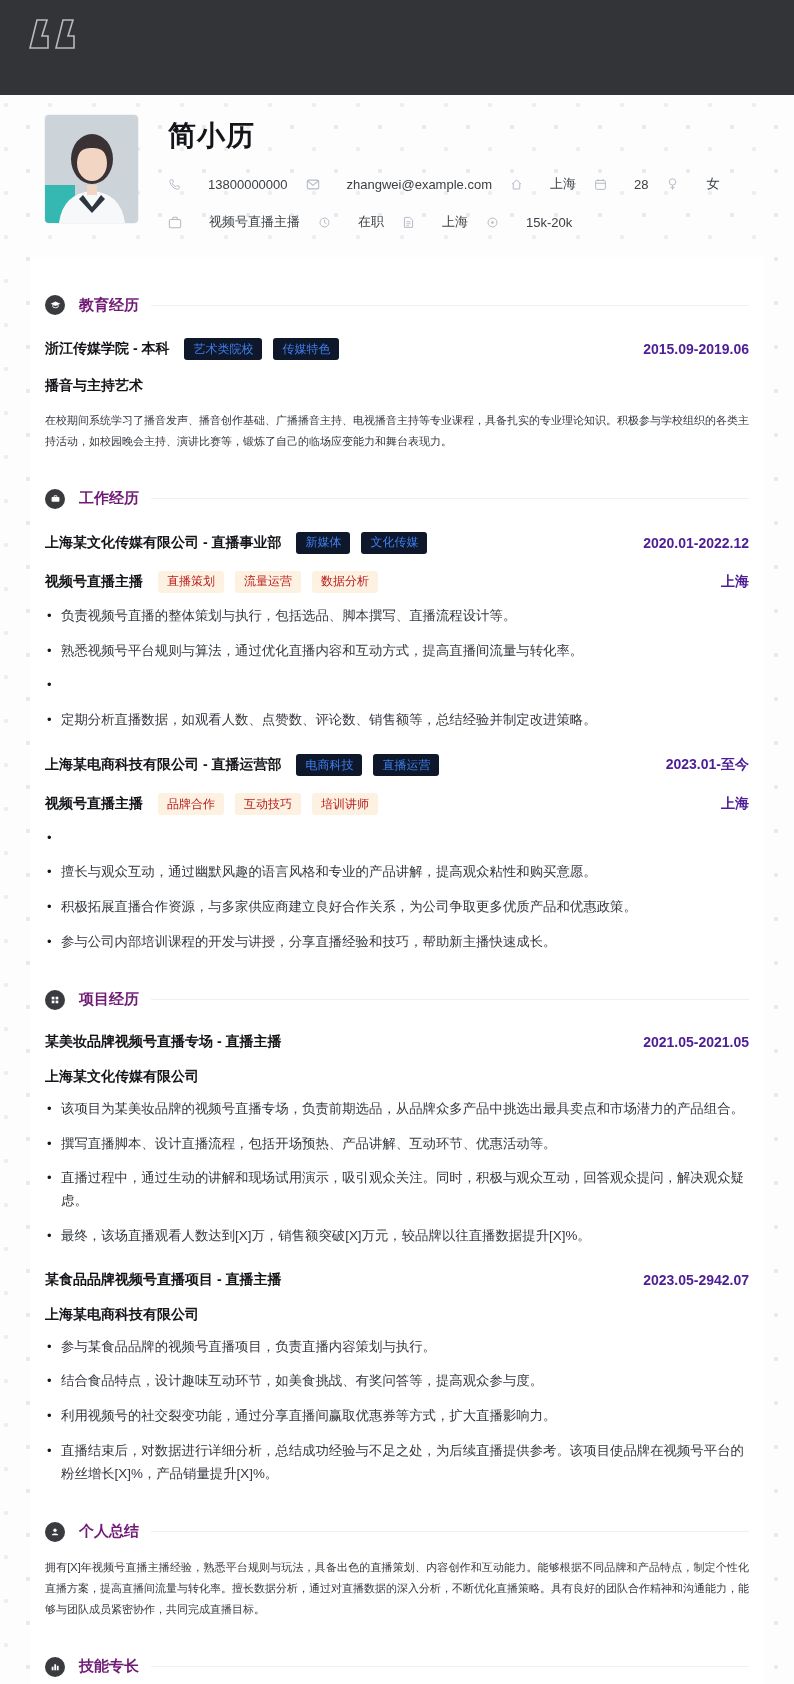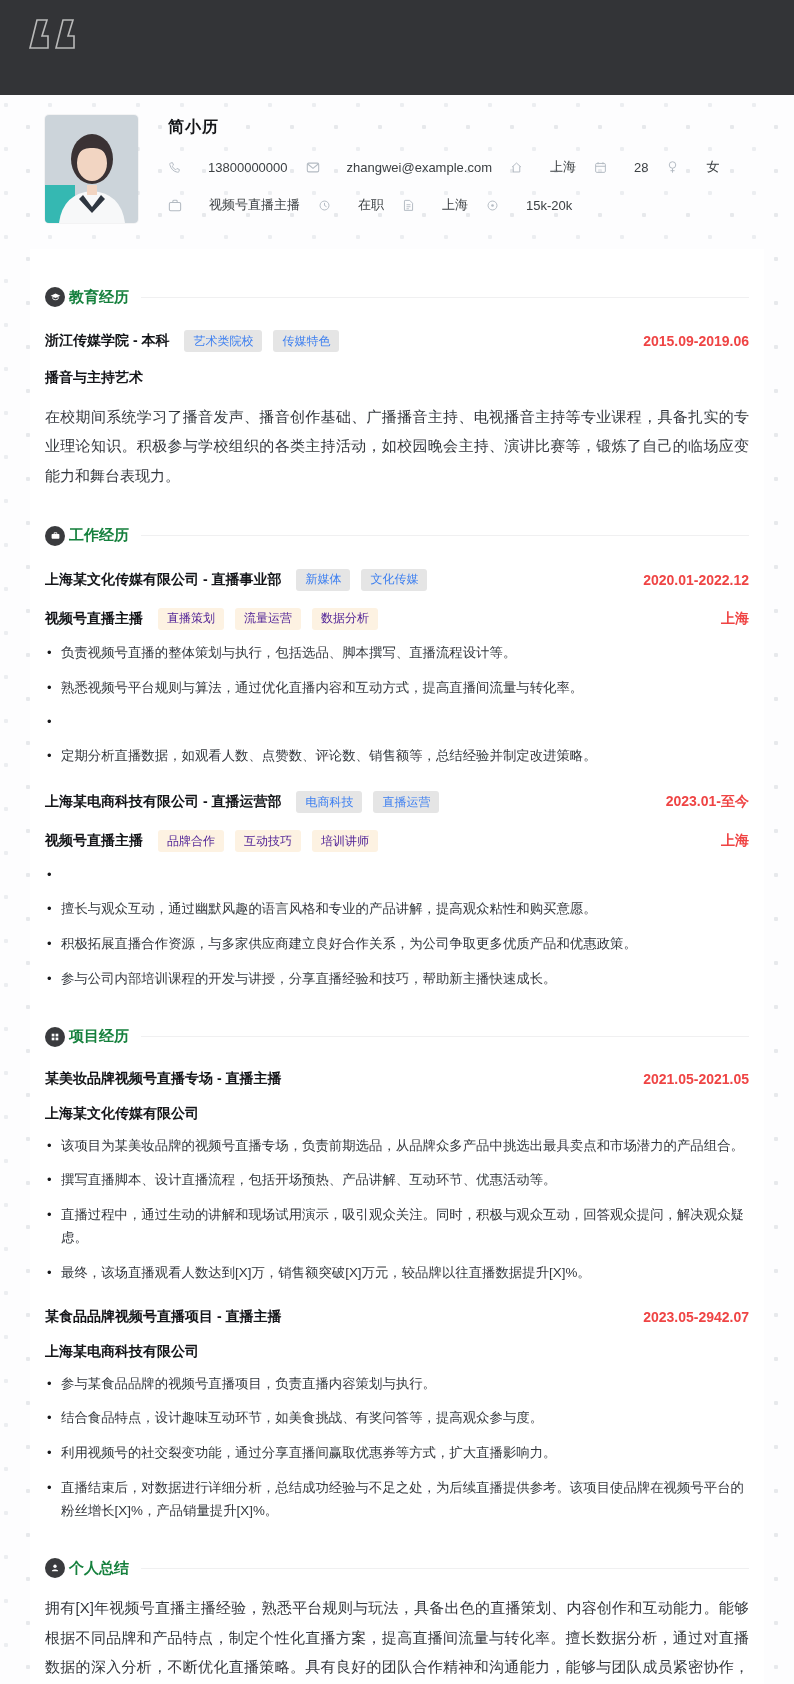--- a/index.html
+++ b/index.html
@@ -20,45 +20,45 @@
       radial-gradient(circle, #eceef1 2px, transparent 2.5px);
     background-size:44px 44px, 44px 44px;
     background-position:6px 10px, 28px 32px;
     padding-bottom:40px;
   }
 
   
   .profile { display:flex; padding:20px 45px 0 45px; }
   .avatar { width:93px; height:108px; border-radius:4px; overflow:hidden; flex:none; box-shadow:0 0 0 1px rgba(0,0,0,.04); }
   .p-info { margin-left:30px; padding-top:2px; }
-  .p-name { font-size:16px; font-weight:700; color:#141518; letter-spacing:1px; }
+  .p-name { font-size:28px; font-weight:700; color:#141518; letter-spacing:1px; }
   .c-row { display:flex; align-items:center; margin-top:20px; flex-wrap:wrap; }
   .c-item { display:flex; align-items:center; margin-right:18px; color:#3c4043; font-size:13px;gap:20px; }
   .c-item svg { margin-right:7px; display:block; }
 
   
   .sheet { background:#fff; margin:26px 30px 0 30px; padding:2px 15px 30px 15px; }
 
   .sec { margin-top:36px; }
   .sec-head { display:flex; align-items:center; }
   .sec-icon { width:20px; height:20px; border-radius:50%; background:#3a3b3e; display:flex; align-items:center; justify-content:center; flex:none; }
-  .sec-title { font-size:15px; font-weight:700; color:#15803d; margin-left:4px; }
+  .sec-title { font-size:15px; font-weight:700; color:#701a75; margin-left:14px; }
   .sec-line { flex:1; height:1px; background:#f0f0f1; margin-left:12px; }
 
   .entry-row { display:flex; align-items:center; margin-top:23px; }
   .entry-row.sub { margin-top:17px; }
   .entry-title { font-weight:700; font-size:14px; color:#141519; }
   .tags { display:flex; margin-left:15px; }
   .tag { font-size:12px; padding:2.5px 9px; border-radius:3px; margin-right:11px; }
-  .tag-blue { color:#3d7ff0; background:#e5e5e5; }
-  .tag-orange { color:#4c1d95; background:#fdf2e2; }
-  .entry-date { margin-left:auto; font-weight:700; font-size:14px; color:#ef4444; white-space:nowrap; }
+  .tag-blue { color:#3d7ff0; background:#0f172a; }
+  .tag-orange { color:#b91c1c; background:#fdf2e2; }
+  .entry-date { margin-left:auto; font-weight:700; font-size:14px; color:#4c1d95; white-space:nowrap; }
 
   .major { font-weight:700; font-size:14px; color:#141519; margin-top:17px; }
-  .para { font-size:15px; color:#34383e; line-height:1.95; margin-top:15px; text-align:justify; }
+  .para { font-size:11px; color:#34383e; line-height:1.95; margin-top:15px; text-align:justify; }
 
   .bullets { margin-top:6px; }
   .bullet { display:flex; margin-top:12px; font-size:13.4px; color:#34383e; line-height:1.7; }
   .dot { flex:none; width:16px; color:#17181b; font-size:13px; padding-left:2px; }
 </style>
 </head>
 <body>
 
 <div class="app">
 

